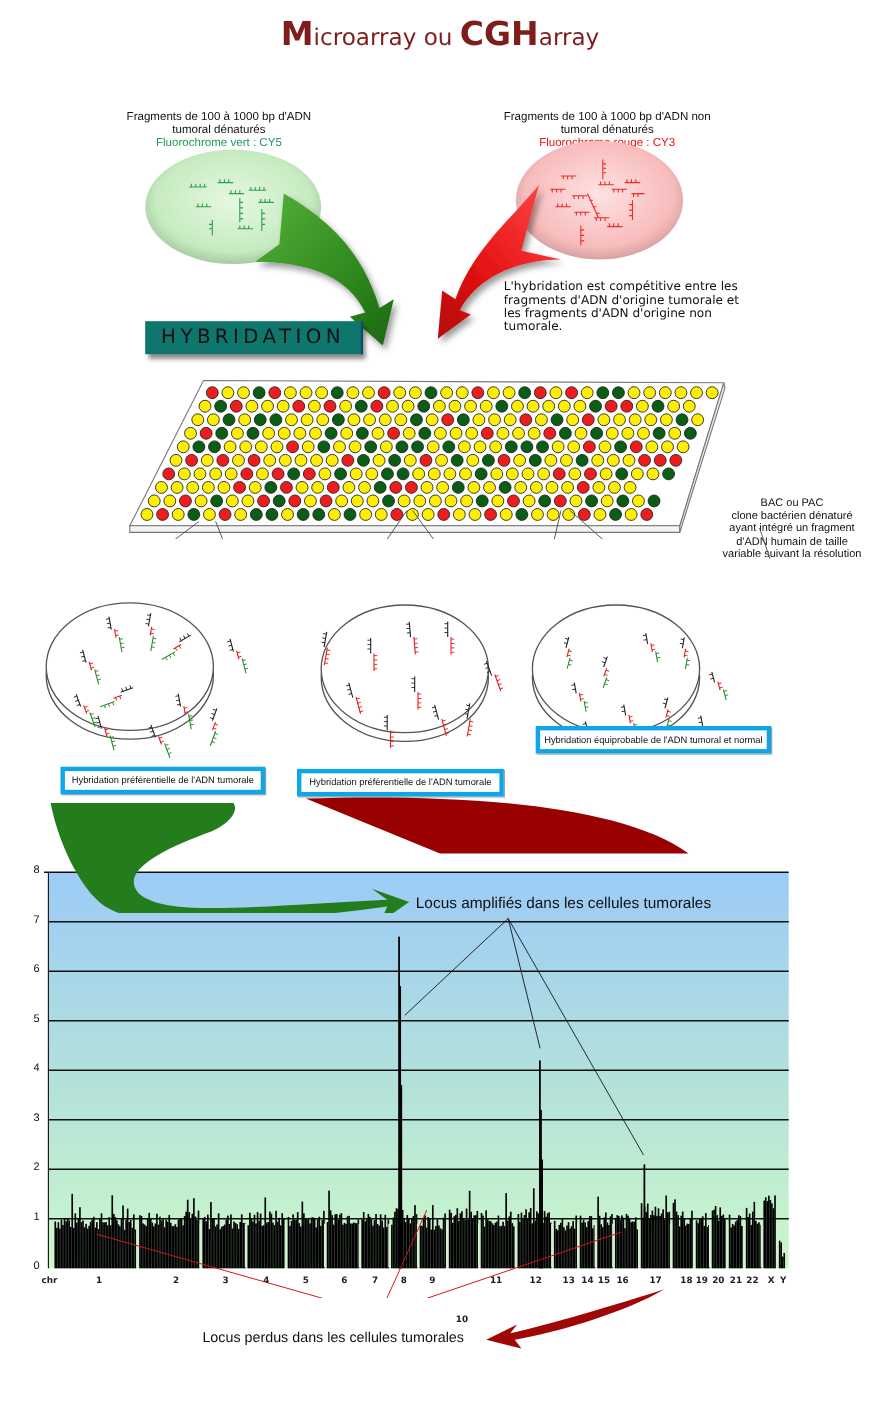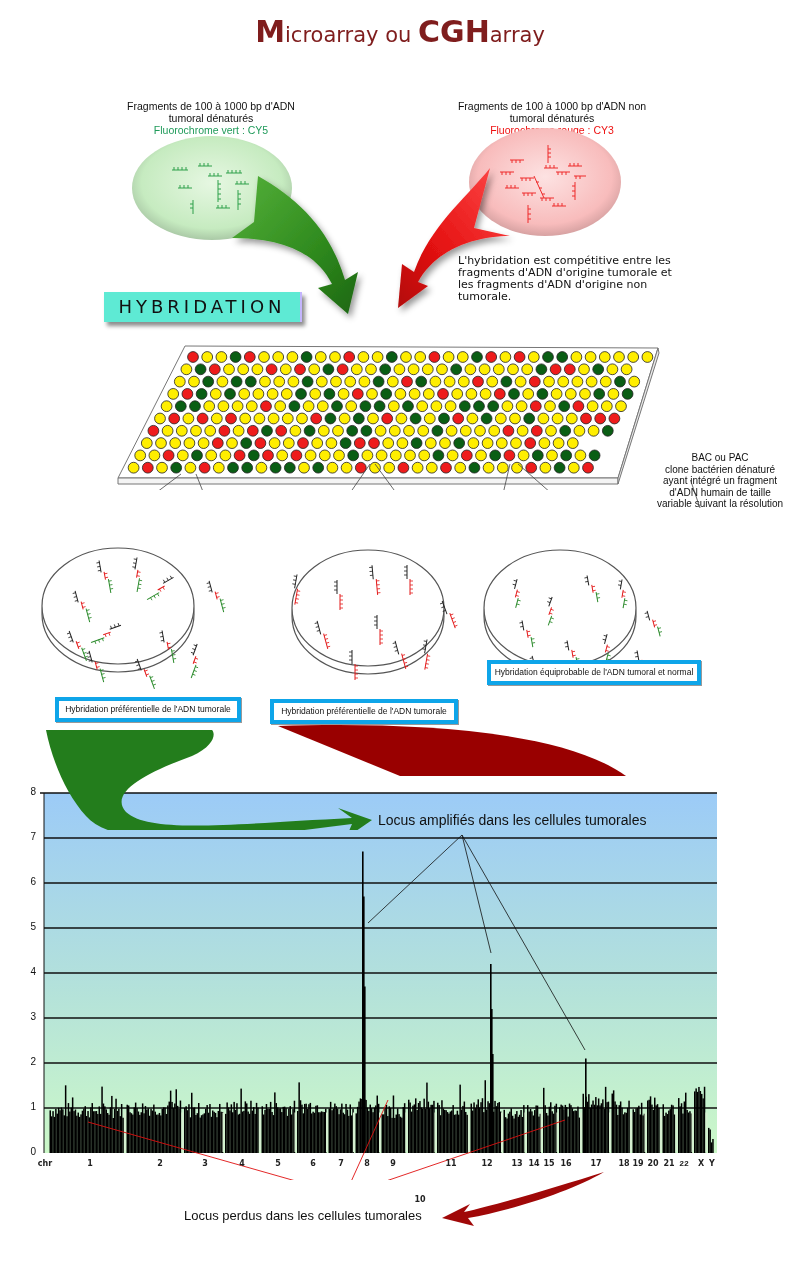--- a/index.html
+++ b/index.html
@@ -4,36 +4,36 @@
 <style>
   html,body{margin:0;padding:0;background:#fff;}
   body{width:800px;height:1279px;position:relative;overflow:hidden;font-family:"Liberation Sans",sans-serif;color:#111;}
   .abs{position:absolute;}
   #title{left:0;top:14px;width:800px;text-align:center;font-family:"DejaVu Sans",sans-serif;font-size:21px;color:#7f1d1d;}
   #title b{font-size:30px;font-weight:bold;}
   .caption{text-align:center;font-size:10.5px;line-height:12px;}
   .caption .fluo-g{color:#1f9a5a;text-align:center;}
   .caption .fluo-r{color:#ee1111;}
   #compet{left:458px;top:255px;width:230px;font-family:"DejaVu Sans",sans-serif;font-size:11px;line-height:12px;}
-  #hyb{left:104px;top:292px;width:196px;height:30px;background:#5eead4;box-shadow:3px 4px 4px rgba(0,0,0,.45);border-right:2px solid #c4b5fd;font-family:"DejaVu Sans",sans-serif;font-size:18px;letter-spacing:4px;line-height:30px;text-align:center;}
+  #hyb{left:132px;top:292px;width:196px;height:30px;background:#0f766e;box-shadow:3px 4px 4px rgba(0,0,0,.45);border-right:2px solid #0c4a6e;font-family:"DejaVu Sans",sans-serif;font-size:18px;letter-spacing:4px;line-height:30px;text-align:center;}
   #bac{left:640px;top:452px;width:160px;font-size:10px;line-height:11.5px;text-align:center;}
   .lbl{font-size:8.5px;border:4px solid #0ea5e9;background:#fff;text-align:center;line-height:17px;height:17px;box-shadow:1px 1px 0 #999;}
   #ann-amp{left:378px;top:812px;font-size:14px;}
   #ann-lost{left:184px;top:1208px;font-size:13px;}
   .ytick{font-size:10px;color:#111;width:14px;text-align:right;left:24px;}
   .xt{font-size:8px;font-weight:bold;color:#222;top:1159px;font-family:"DejaVu Sans",sans-serif;transform:translateX(-50%);}
 </style>
 </head>
 <body>
 
 <div id="title" class="abs">
   <b>M</b><span>icroarray ou </span><b>CGH</b><span>array</span>
 </div>
 
-<div class="abs caption" style="left:96px;top:100px;width:230px;">
+<div class="abs caption" style="left:84px;top:100px;width:230px;">
   <div>Fragments de 100 à 1000 bp d'ADN</div>
   <div>tumoral dénaturés</div>
   <div class="fluo-g">Fluorochrome vert : CY5</div>
 </div>
 <div class="abs caption" style="left:432px;top:100px;width:240px;">
   <div>Fragments de 100 à 1000 bp d'ADN non</div>
   <div>tumoral dénaturés</div>
   <div class="fluo-r">Fluorochrome rouge : CY3</div>
 </div>
 
@@ -1382,19 +1382,19 @@
     <div class="abs xt" style="left: 487px;">12</div>
     <div class="abs xt" style="left: 517px;">13</div>
     <div class="abs xt" style="left: 534px;">14</div>
     <div class="abs xt" style="left: 549px;">15</div>
     <div class="abs xt" style="left: 566px;">16</div>
     <div class="abs xt" style="left: 596px;">17</div>
     <div class="abs xt" style="left: 624px;">18</div>
     <div class="abs xt" style="left: 638px;">19</div>
     <div class="abs xt" style="left: 653px;">20</div>
     <div class="abs xt" style="left: 669px;">21</div>
-    <div class="abs xt" style="left: 684px; font-family: Liberation Mono, monospace;">22</div>
+    <div class="abs xt" style="left: 684px;">22</div>
     <div class="abs xt" style="left: 701px;">X</div>
     <div class="abs xt" style="left: 712px;">Y</div>
   </div>
 
 <div id="ann-amp" class="abs">Locus amplifiés dans les cellules tumorales</div>
 <div id="ann-lost" class="abs">Locus perdus dans les cellules tumorales</div>
 
 </body></html>

